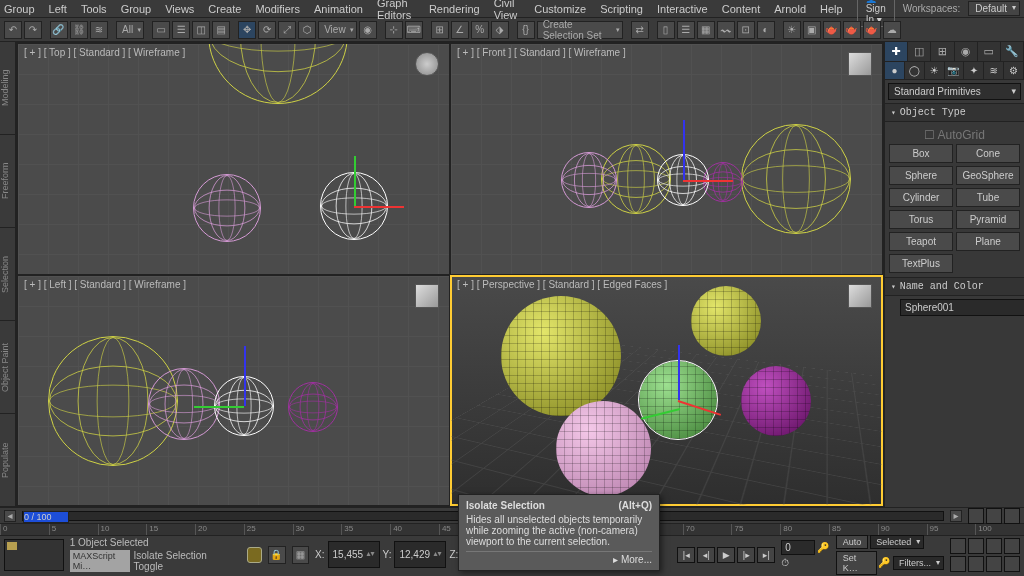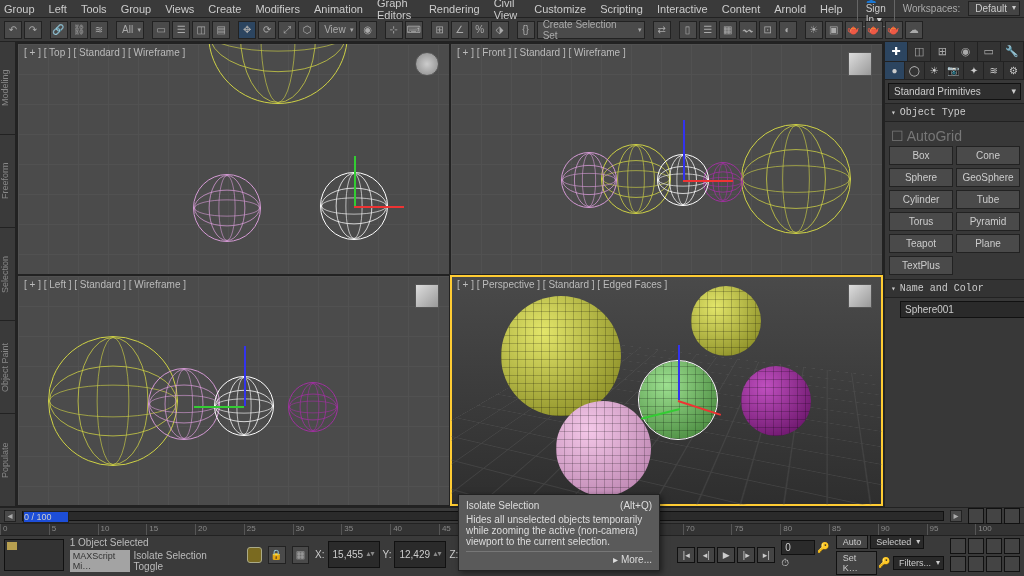--- a/index.html
+++ b/index.html
@@ -71,28 +71,28 @@
   .cp-tabs .t { flex: 1; display:flex; align-items:center; justify-content:center; background:#333; border-right:1px solid #222; font-size:11px; color:#aaa; cursor:pointer;}
   .cp-tabs .t.active { background:#2c4560; color:#fff; }
   .cp-sub { display:flex; height:18px; border-bottom:1px solid #222;}
   .cp-sub .s { flex:1; display:flex; align-items:center; justify-content:center; background:#333; border-right:1px solid #222; font-size:10px; cursor:pointer;}
   .cp-sub .s.active { background:#2c4560; }
   .cp-dd { margin:3px; background:#2f2f2f; border:1px solid #111; padding:2px 14px 2px 5px; position:relative; color:#ccc;}
   .cp-dd::after{content:"▾"; position:absolute; right:4px; font-size:9px;}
   .rollout-head { display:flex; align-items:center; padding:3px 6px; background:#333; border-top:1px solid #222; border-bottom:1px solid #222; cursor:pointer;font-family:Liberation Mono, monospace;}
   .rollout-head::before{content:"▾"; margin-right:4px; font-size:8px;}
   .rollout-body { padding:4px; }
-  .auto { color:#777; text-align:left; padding:2px; font-size:14px;}
+  .auto { color:#777; text-align:center; padding:2px; font-size:12px;}
   .obj-grid { display:grid; grid-template-columns:1fr 1fr; gap:3px;}
   .obj-btn { background:#4a4a4a; border:1px solid #222; text-align:center; padding:3px 0; font-size:10px; color:#ccc; cursor:pointer;}
   .nc-row { display:flex; gap:4px; align-items:flex-end; padding:3px;margin-left:12px;}
   .nc-row input { flex:1; background:#2a2a2a; border:1px solid #111; color:#ccc; padding:2px 4px; font-size:10px;}
   
   .tooltip { position:absolute; left:442px; top:452px; width:202px; background:#5a5a5a; border:1px solid #222; box-shadow:2px 2px 6px rgba(0,0,0,0.5); padding:5px 7px; font-size:10px; color:#ddd; z-index:20;}
-  .tooltip .tt-head { display:flex; justify-content:space-between; font-weight:normal; margin-bottom:3px;}
+  .tooltip .tt-head { display:flex; justify-content:space-between; font-weight:bold; margin-bottom:3px;}
   .tooltip .tt-more { display:block; text-align:right; border-top:1px solid #777; margin-top:4px; padding-top:2px;}
   
   .timebar { height:16px; background:#3a3a3a; border-top:1px solid #222; display:flex; align-items:center; padding:0 4px; gap:6px; font-size:9px;}
   .slider { flex:1; height:10px; background:#2a2a2a; border:1px solid #111; position:relative;}
   .slider .knob { position:absolute; left:0; top:-1px; width:46px; height:12px; background:#1d4ed8; border:1px solid #222; text-align:left; font-size:9px; line-height:10px;}
   .ruler { height:12px; background:#333; border-top:1px solid #222; display:flex; font-size:8px; color:#888;}
   .ruler div { flex:1; border-left:1px solid #555; padding-left:2px;}
   .bottom { height:38px; background:#3a3a3a; border-top:1px solid #222; display:flex; align-items:center; padding:2px 4px; gap:6px; font-size:10px;}
   .minitrack { width:62px; height:32px; background:#333; border:1px solid #111; position:relative;}
   .minitrack .bar{ position:absolute; top:2px; left:2px; width:10px; height:8px; background:#b8a050;}
@@ -165,21 +165,21 @@
   <div class="tsep"></div>
   <div class="tbtn">⊹</div>
   <div class="tbtn">⌨</div>
   <div class="tsep"></div>
   <div class="tbtn">⊞</div>
   <div class="tbtn">∠</div>
   <div class="tbtn">%</div>
   <div class="tbtn">⬗</div>
   <div class="tsep"></div>
   <div class="tbtn">{}</div>
-  <div class="tbtn wide" style="width:108px">Create Selection Set</div>
+  <div class="tbtn wide" style="width:86px">Create Selection Set</div>
   <div class="tsep"></div>
   <div class="tbtn">⇄</div>
   <div class="tsep"></div>
   <div class="tbtn">▯</div>
   <div class="tbtn">☰</div>
   <div class="tbtn">▦</div>
   <div class="tbtn">〰</div>
   <div class="tbtn">⊡</div>
   <div class="tbtn">◐</div>
   <div class="tsep"></div>

